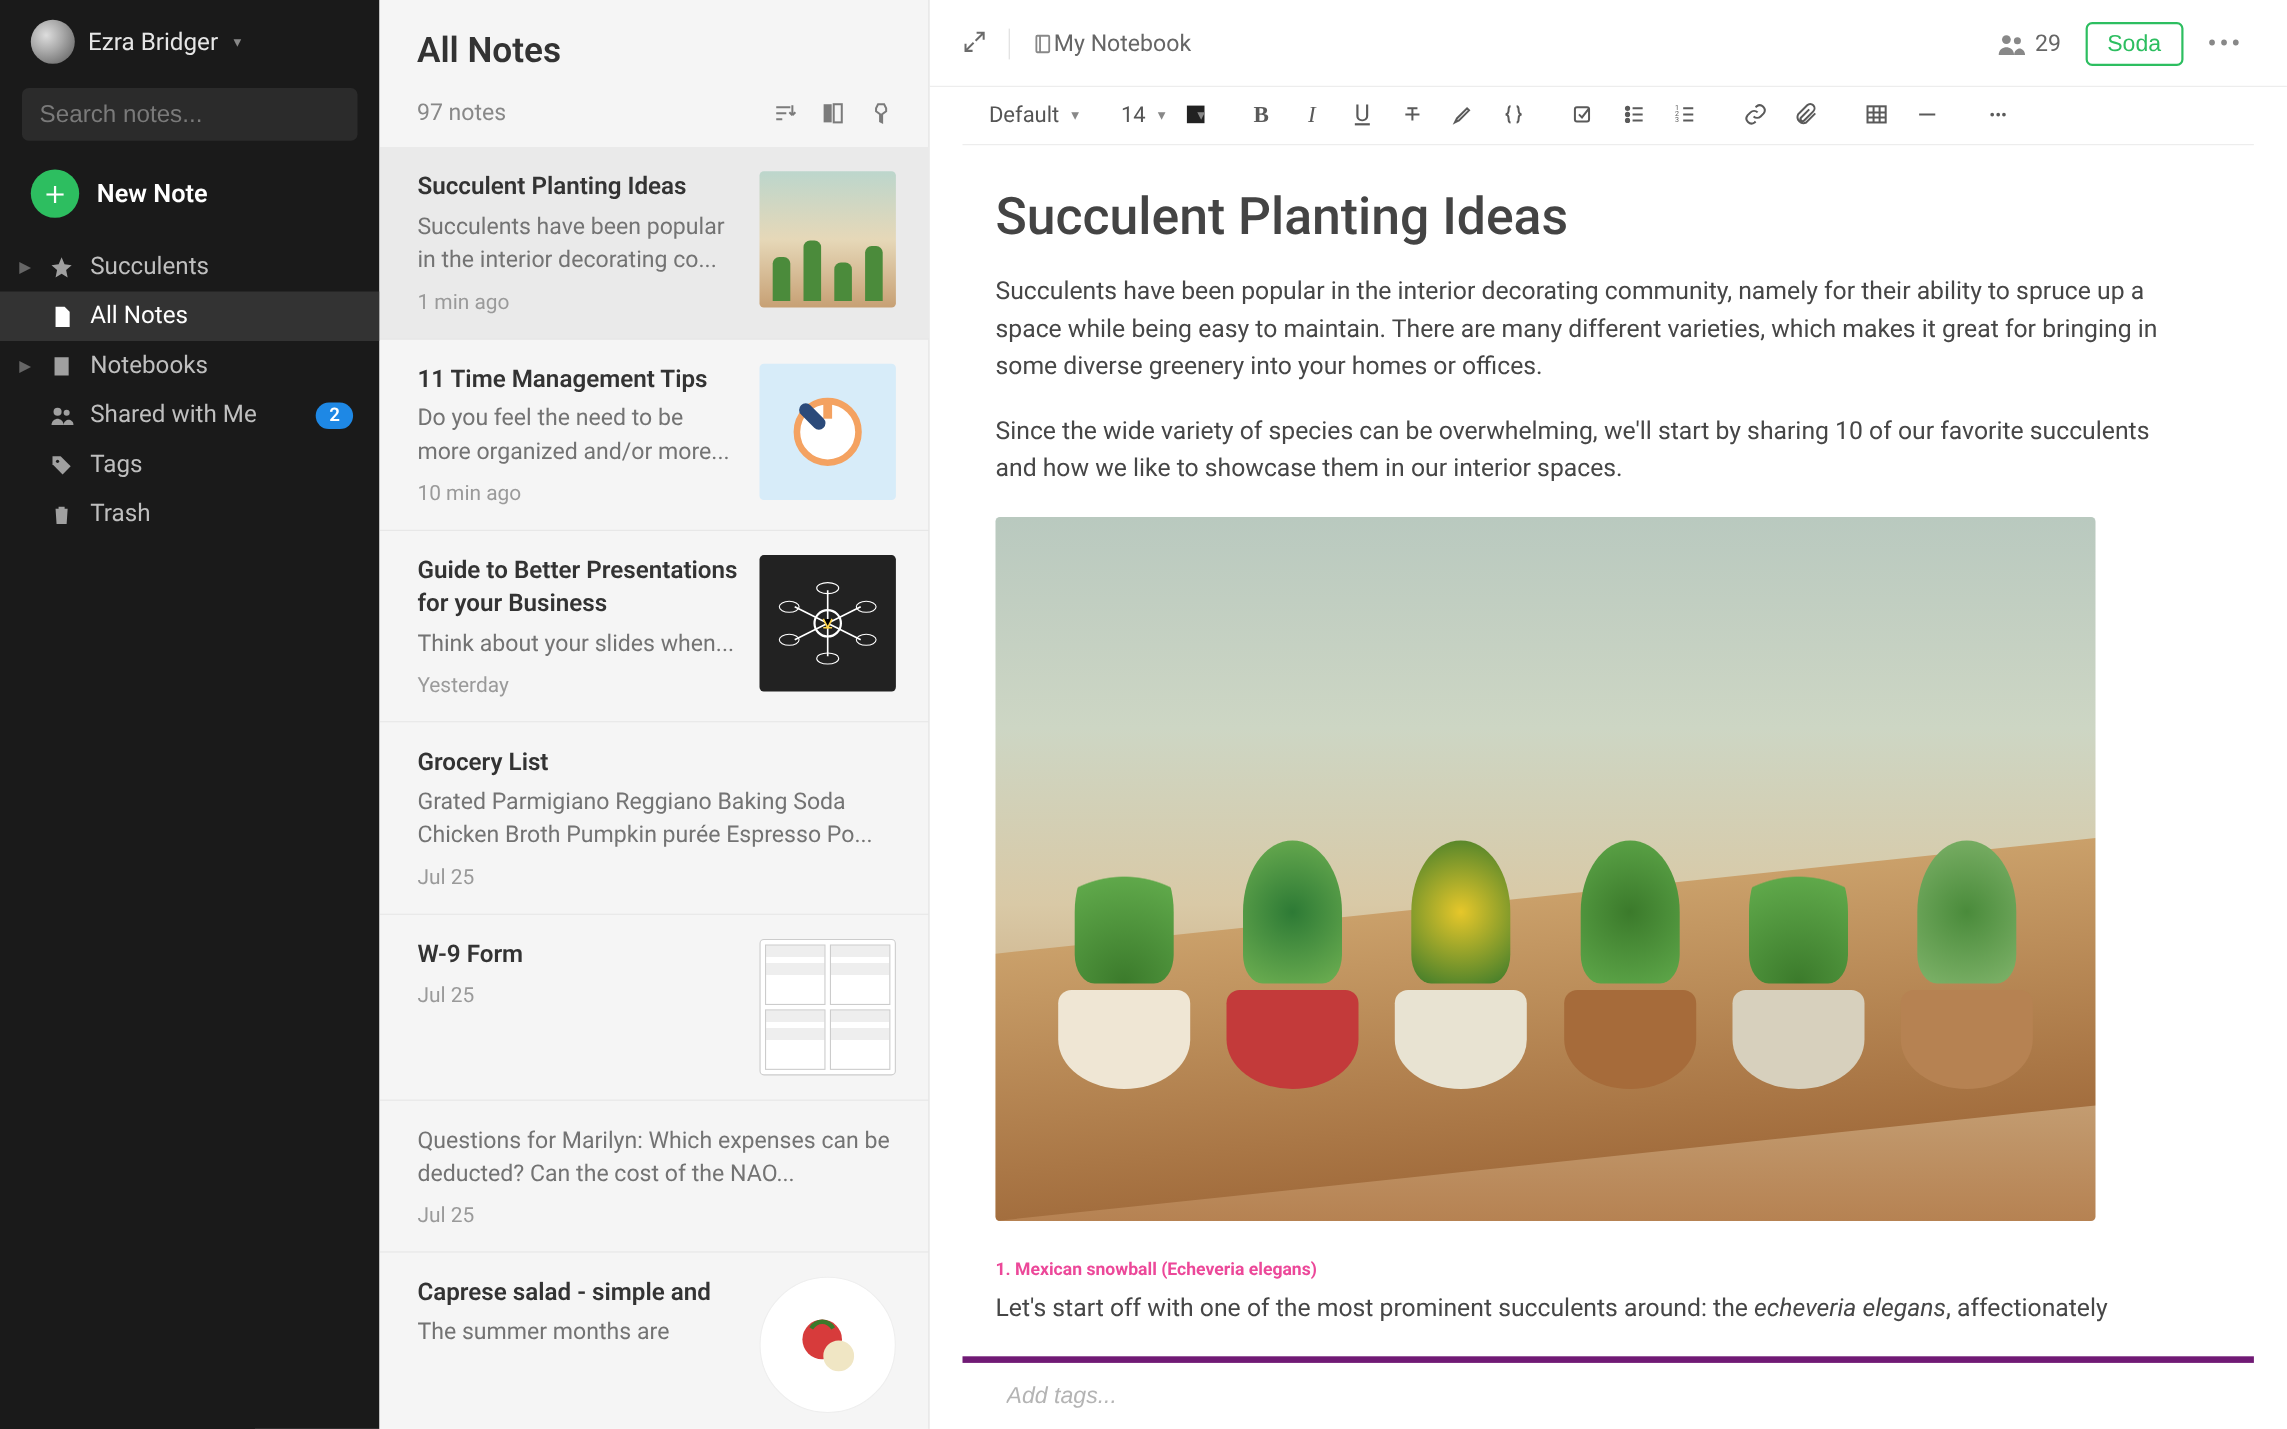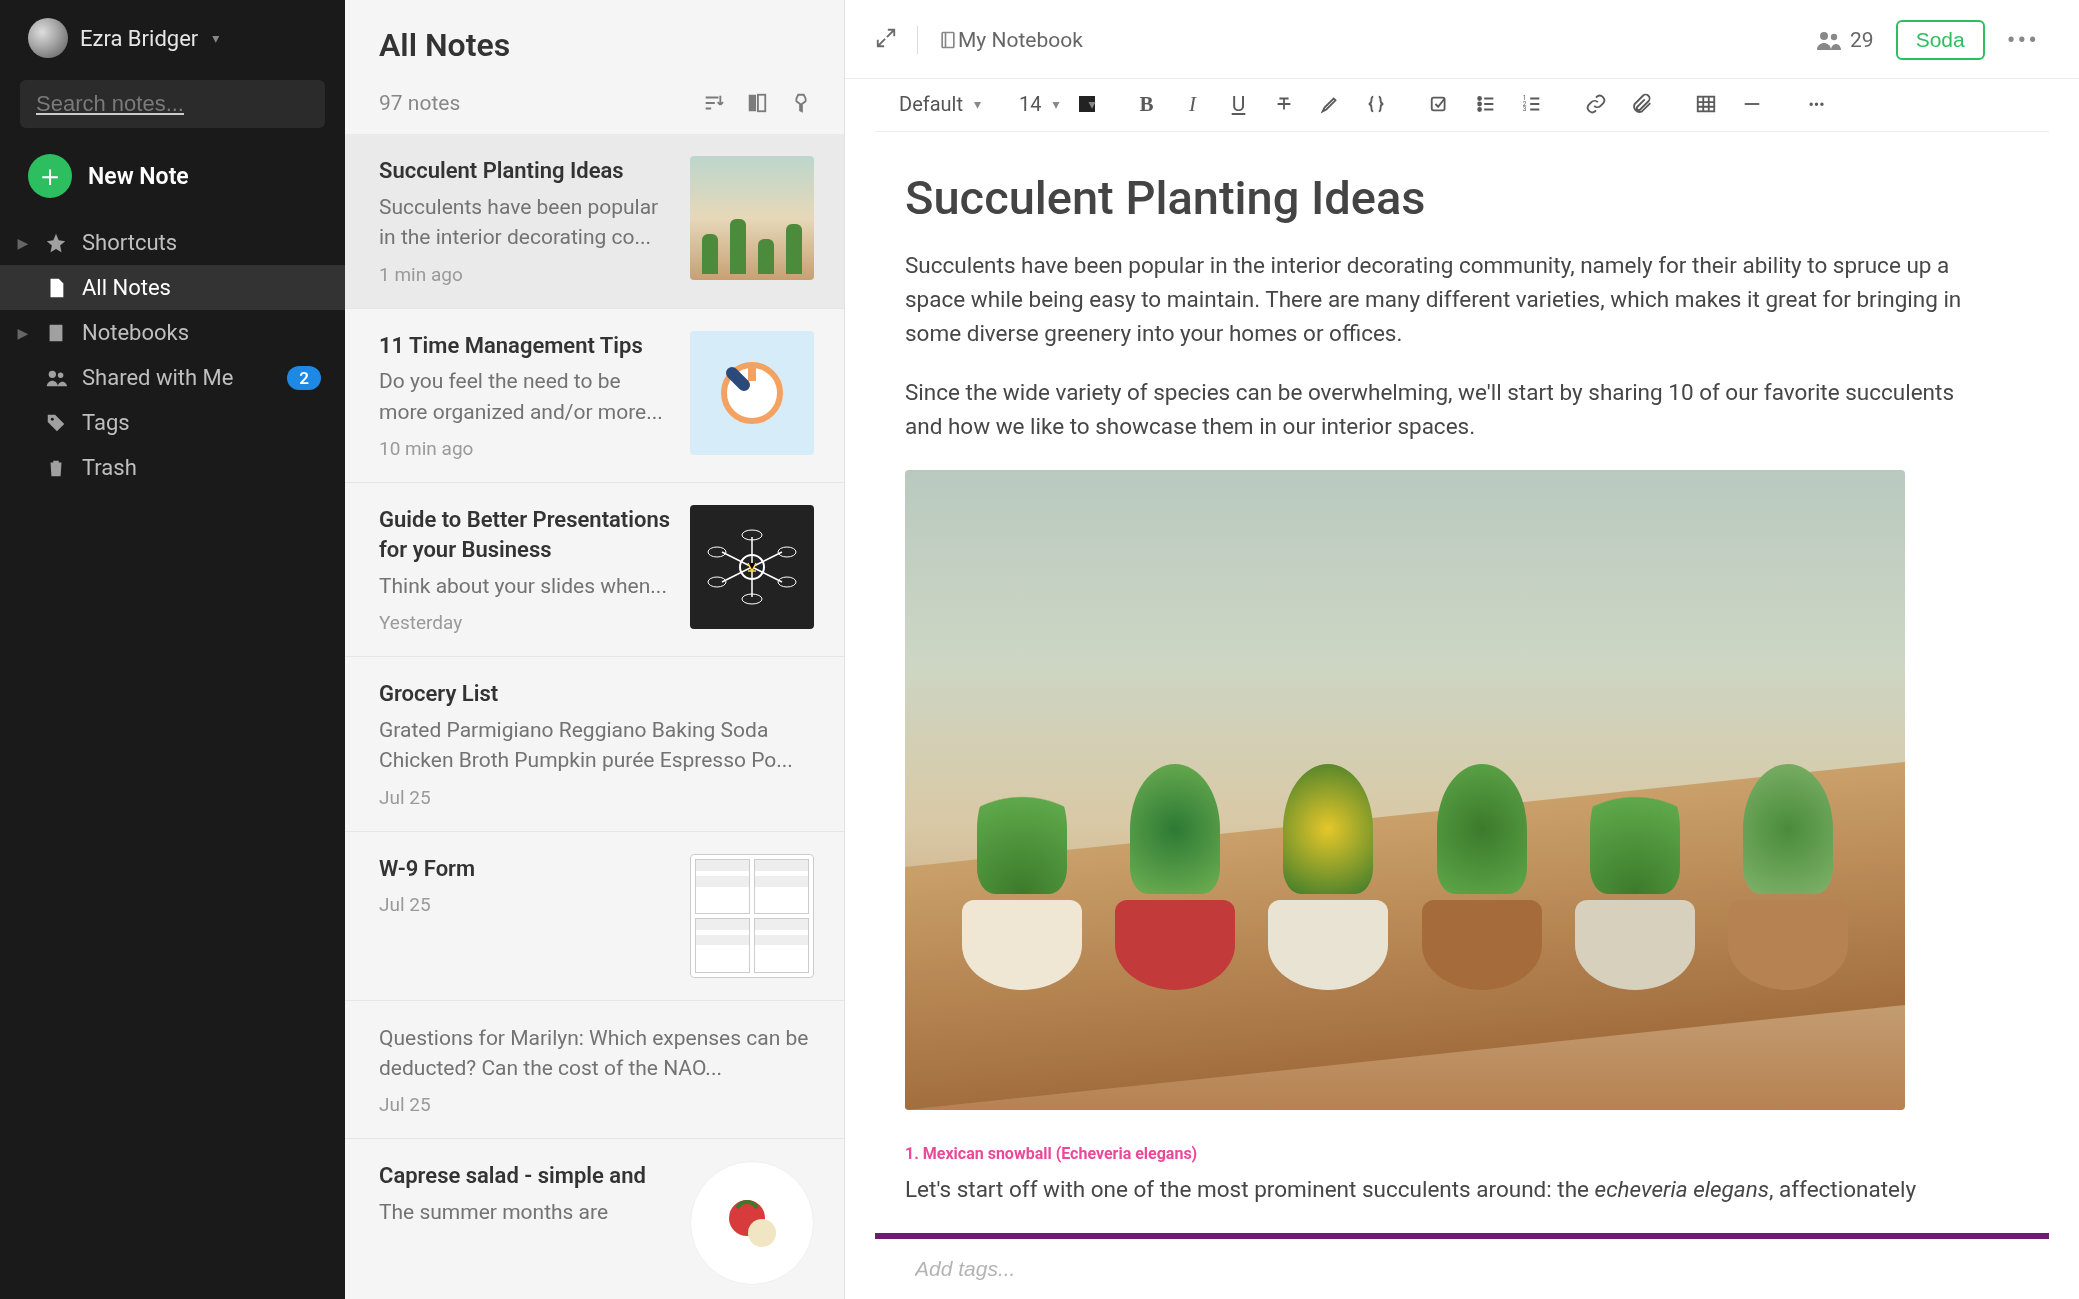--- a/index.html
+++ b/index.html
@@ -23,21 +23,21 @@
 }
 .user-row { display: flex; align-items: center; gap: 12px; padding: 6px 24px 16px 28px; }
 .avatar { width: 40px; height: 40px; border-radius: 50%; background: radial-gradient(circle at 35% 35%, #ddd 0%, #aaa 40%, #555 100%); }
 .user-name { color: #e6e6e6; font-size: 22px; font-weight: 400; }
 .chev-down { color:#888; font-size: 14px; margin-left:2px; }
 
 .search-wrap { padding: 6px 20px 16px; }
 .search-box {
   display: flex; align-items: center;
   background: #2b2b2b; border-radius: 6px;
-  height: 48px; padding: 0 16px; text-decoration: underline;
+  height: 48px; padding: 0 16px;
 }
 .search-box input {
   flex:1; background: transparent; border: none; outline: none;
   color: #aaa; font-size: 22px;
 }
 .search-box input::placeholder { color: #7a7a7a; }
 .search-icon-glyph { width:22px; height:22px; fill:none; stroke:#7a7a7a; stroke-width:2; }
 
 .new-note-row { display:flex; align-items:center; gap:16px; padding: 10px 28px 22px; cursor:pointer; }
 .plus-circle { width:44px; height:44px; border-radius:50%; background:#2dbe60; display:flex; align-items:center; justify-content:center; }
@@ -156,21 +156,21 @@
   </div>
 
   <ul class="nav">
     <li>
       <span class="caret">▶</span>
       <span class="nav-icon">
           <svg viewBox="0 0 24 24">
             <path d="M12 2l2.9 6.9L22 10l-5.5 4.8L18 22l-6-3.5L6 22l1.5-7.2L2 10l7.1-1.1z"></path>
           </svg>
         </span>
-      <span>Shortcuts</span>
+      <span>Succulents</span>
     </li>
     <li class="active">
       <span class="caret blank">▶</span>
       <span class="nav-icon">
           <svg viewBox="0 0 24 24">
             <path d="M6 2h9l5 5v15H6z"></path>
           </svg>
         </span>
       <span>All Notes</span>
     </li>

